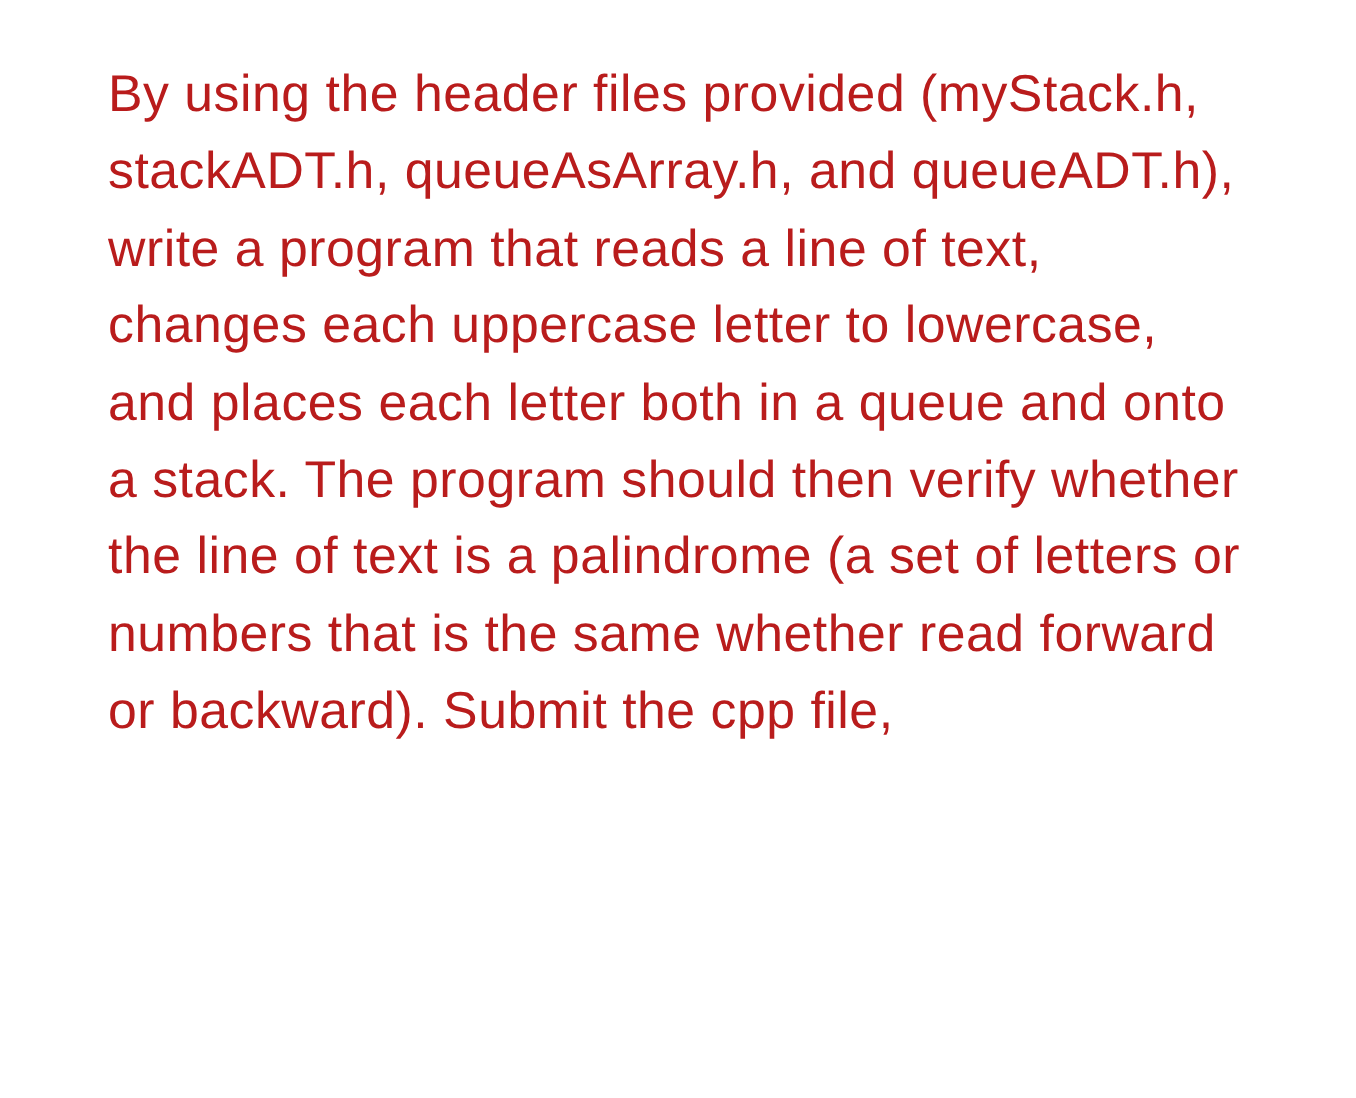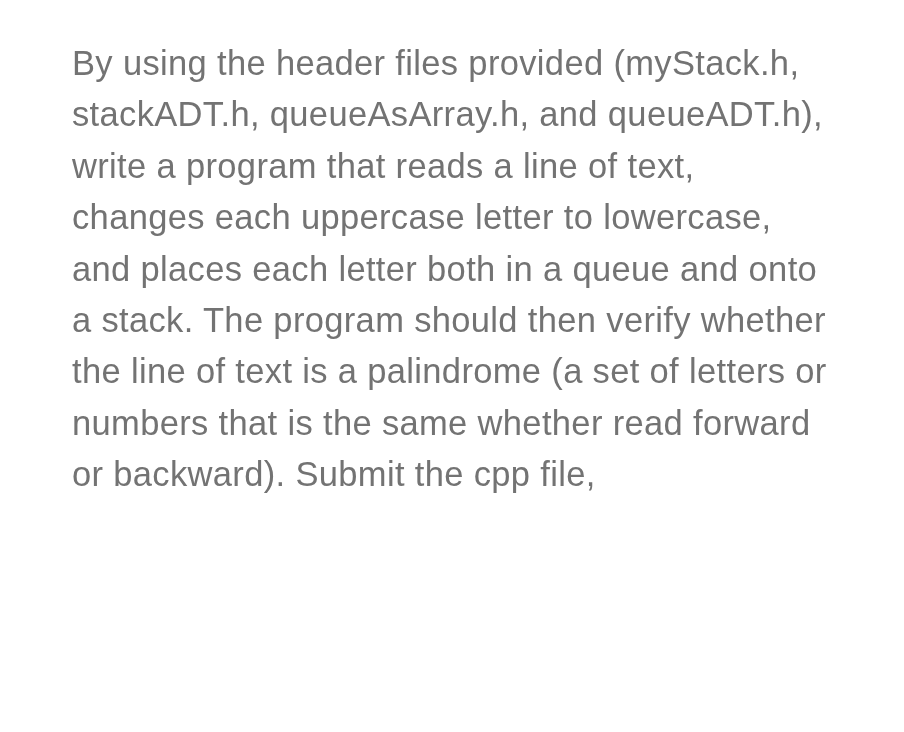--- a/index.html
+++ b/index.html
@@ -10,21 +10,21 @@
     body {
       width: 904px;
       height: 732px;
       background: #ffffff;
       font-family: -apple-system, BlinkMacSystemFont, 'Segoe UI', Arial, sans-serif;
       padding: 38px 72px 38px 72px;
     }
     .content {
       font-size: 34.5px;
       line-height: 1.49;
-      color: #737373;
+      color: #b91c1c;
       font-weight: 400;
       letter-spacing: 0.01em;
     }
   </style>
 </head>
 <body>
 
 <div class="content">
   <span>By using the header files provided (myStack.h, stackADT.h, queueAsArray.h, and queueADT.h), write a program that reads a line of text, changes each uppercase letter to lowercase, and places each letter both in a queue and onto a stack. The program should then verify whether the line of text is a palindrome (a set of letters or numbers that is the same whether read forward or backward). Submit the cpp file,</span>
 </div>

